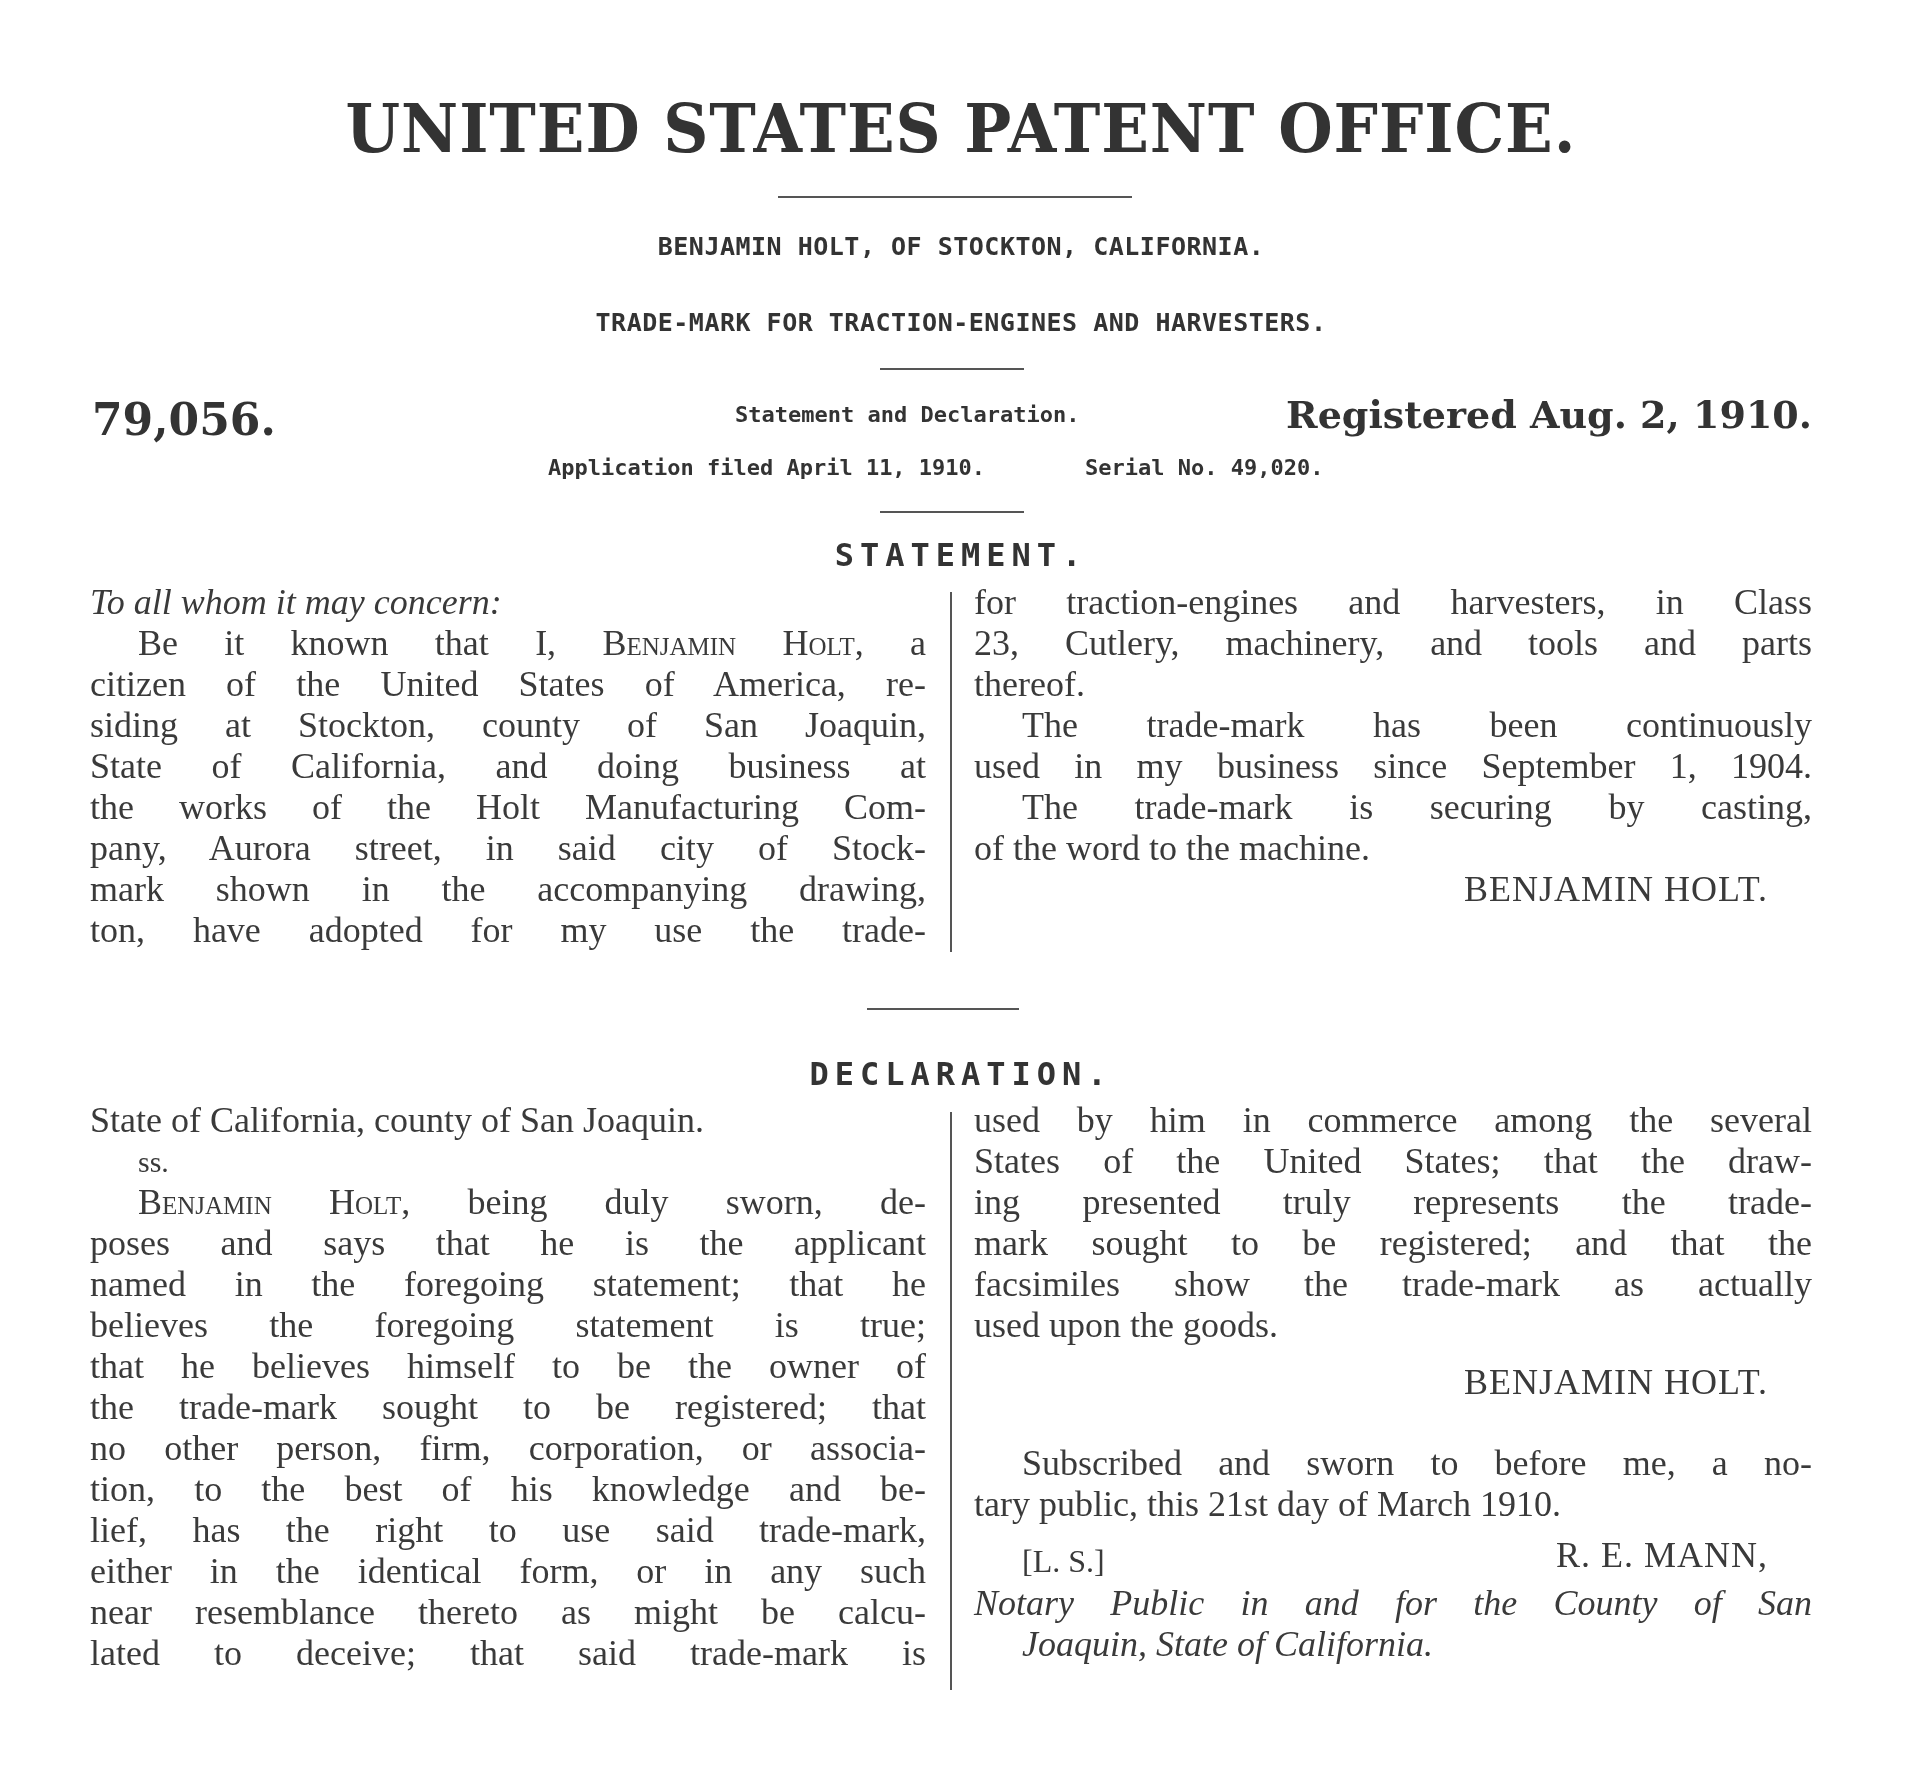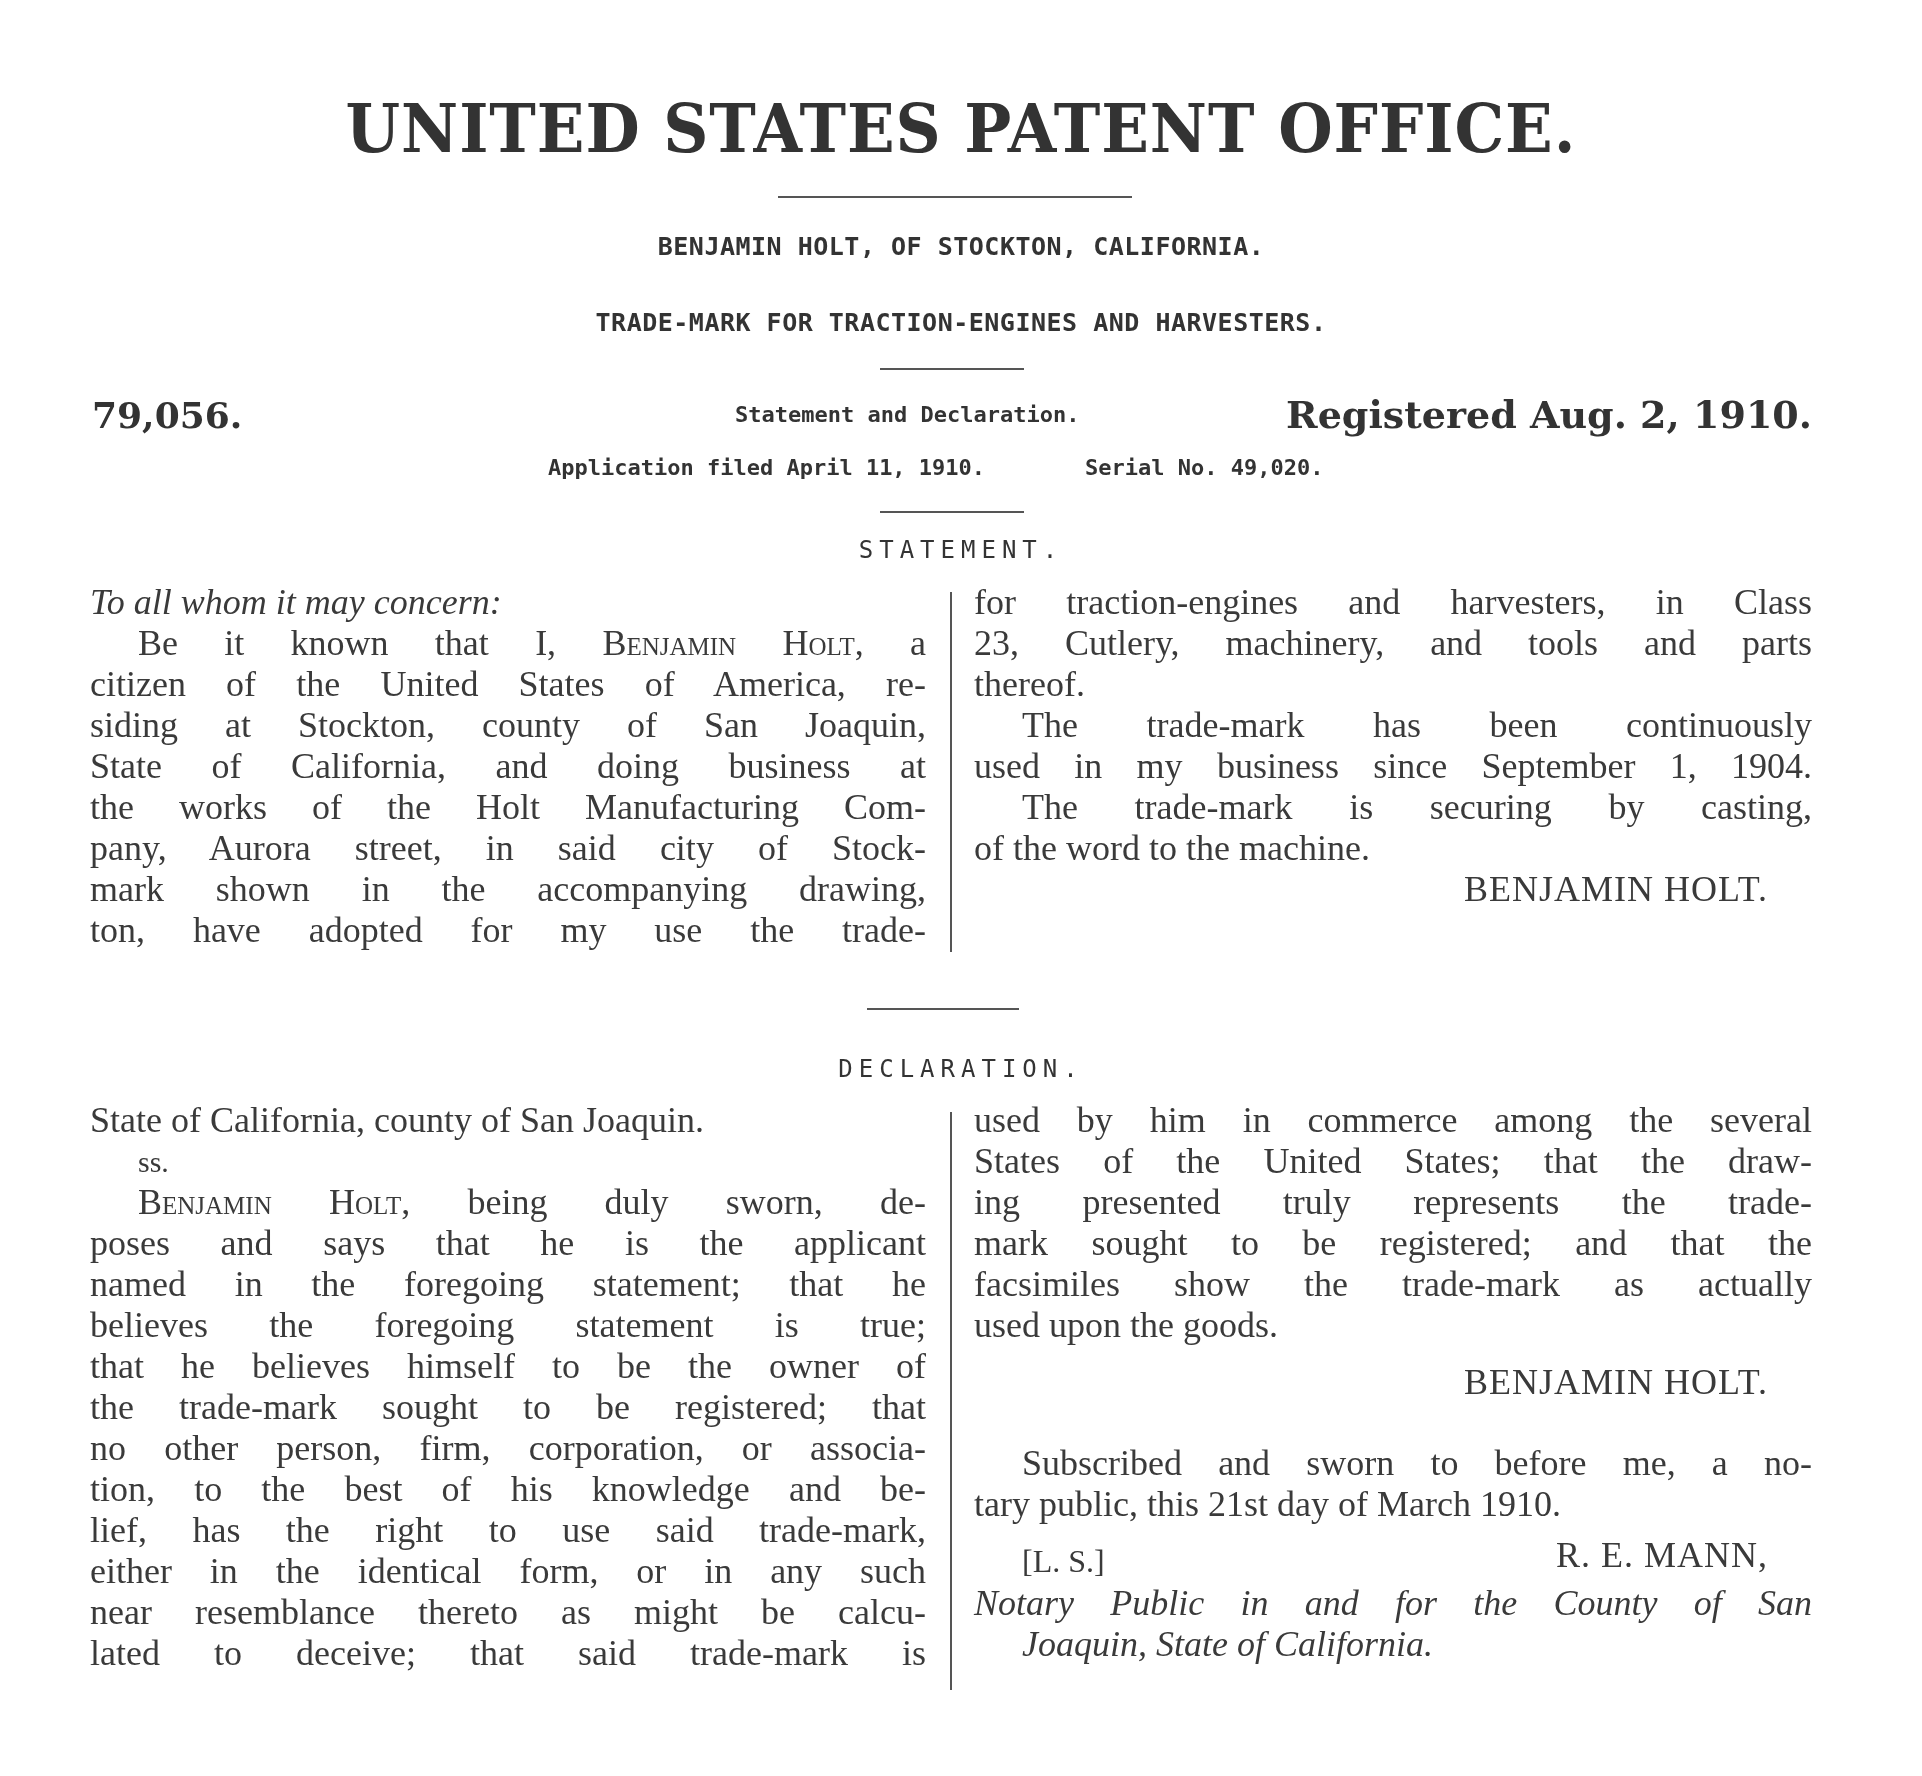--- a/index.html
+++ b/index.html
@@ -33,33 +33,33 @@
   }
   .meta-small {
     font-family: "DejaVu Sans Mono", monospace;
     font-weight: bold;
     font-size: 22px;
     color: #333;
   }
   .reg-num {
     font-family: "DejaVu Serif", serif;
     font-weight: bold;
-    font-size: 36px;
+    font-size: 44px;
     color: #333;
   }
   .reg-date {
     font-family: "DejaVu Serif", serif;
     font-weight: bold;
     font-size: 38px;
     color: #333;
   }
   .section-head {
     font-family: "DejaVu Sans Mono", monospace;
-    font-weight: normal;
-    font-size: 24px;
+    font-weight: bold;
+    font-size: 32px;
     letter-spacing: 6px;
     color: #333;
   }
   .col {
     position: absolute;
     font-size: 36px;
     line-height: 41px;
     color: #3a3a3a;
   }
   .col .line {

